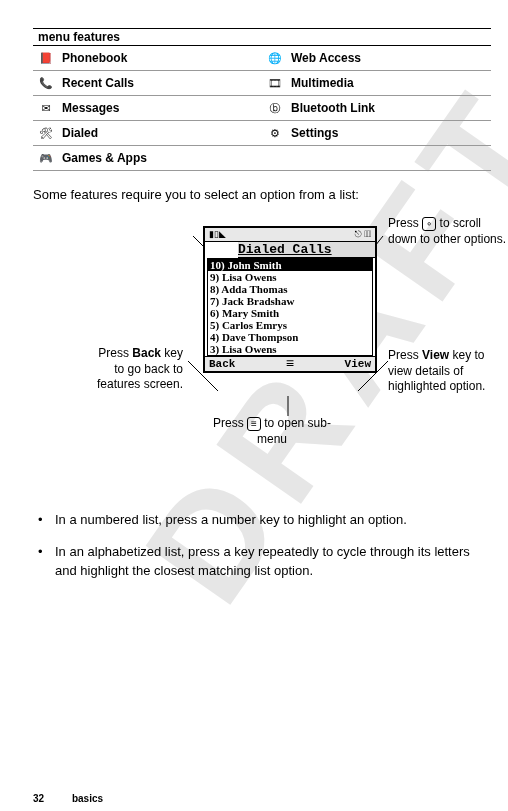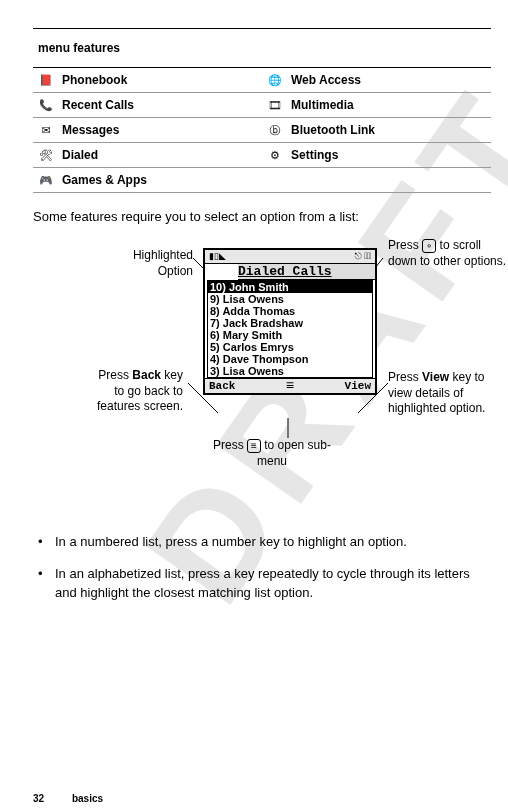--- a/index.html
+++ b/index.html
@@ -38,21 +38,21 @@
     position: relative;
     z-index: 1;
   }
   table.menu-features {
     width: 100%;
     border-collapse: collapse;
     font-size: 12px;
   }
   table.menu-features th {
     text-align: left;
-    padding: 12px 5px;
+    padding: 1px 5px;
     border-top: 1px solid #000;
     border-bottom: 1px solid #000;
     font-weight: bold;
   }
   table.menu-features td {
     padding: 5px 5px;
     border-bottom: 1px solid #999;
     vertical-align: middle;
     width: 50%;
   }
@@ -96,21 +96,21 @@
     font-size: 13px;
     font-family: 'Courier New', monospace;
     background: #ddd;
     text-decoration: underline;
     border-bottom: 1px solid #000;
     margin-left: 33px;
   }
   .list {
     border: 1px solid #000;
     margin: 0 2px;
-    font-family: Liberation Sans, sans-serif;
+    font-family: Liberation Serif, serif;
     font-size: 11px;
     font-weight: bold;
   }
   .list-item {
     padding: 0 2px;
     white-space: nowrap;
     overflow: hidden;
   }
   .list-item.highlighted {
     background: #000;
@@ -256,21 +256,20 @@
           </td>
     <td></td>
   </tr>
 </tbody>
     </table>
 
 <p class="intro">Some features require you to select an option from a list:</p>
 
 <div class="diagram-zone">
 
-  <div class="callout left" style="left:65px; top:10px;">Highlighted Option</div>
 
   <div class="callout left" style="left:55px; top:130px;">
     <span>Press </span><span class="b">Back</span><span> key to go back to features screen.</span>
   </div>
 
   <div class="callout right" style="left:355px; top:0;">
     <span>Press </span><span class="glyph">∘</span><span> to scroll down to other options.</span>
   </div>
 
   <div class="callout right" style="left:355px; top:132px;">

